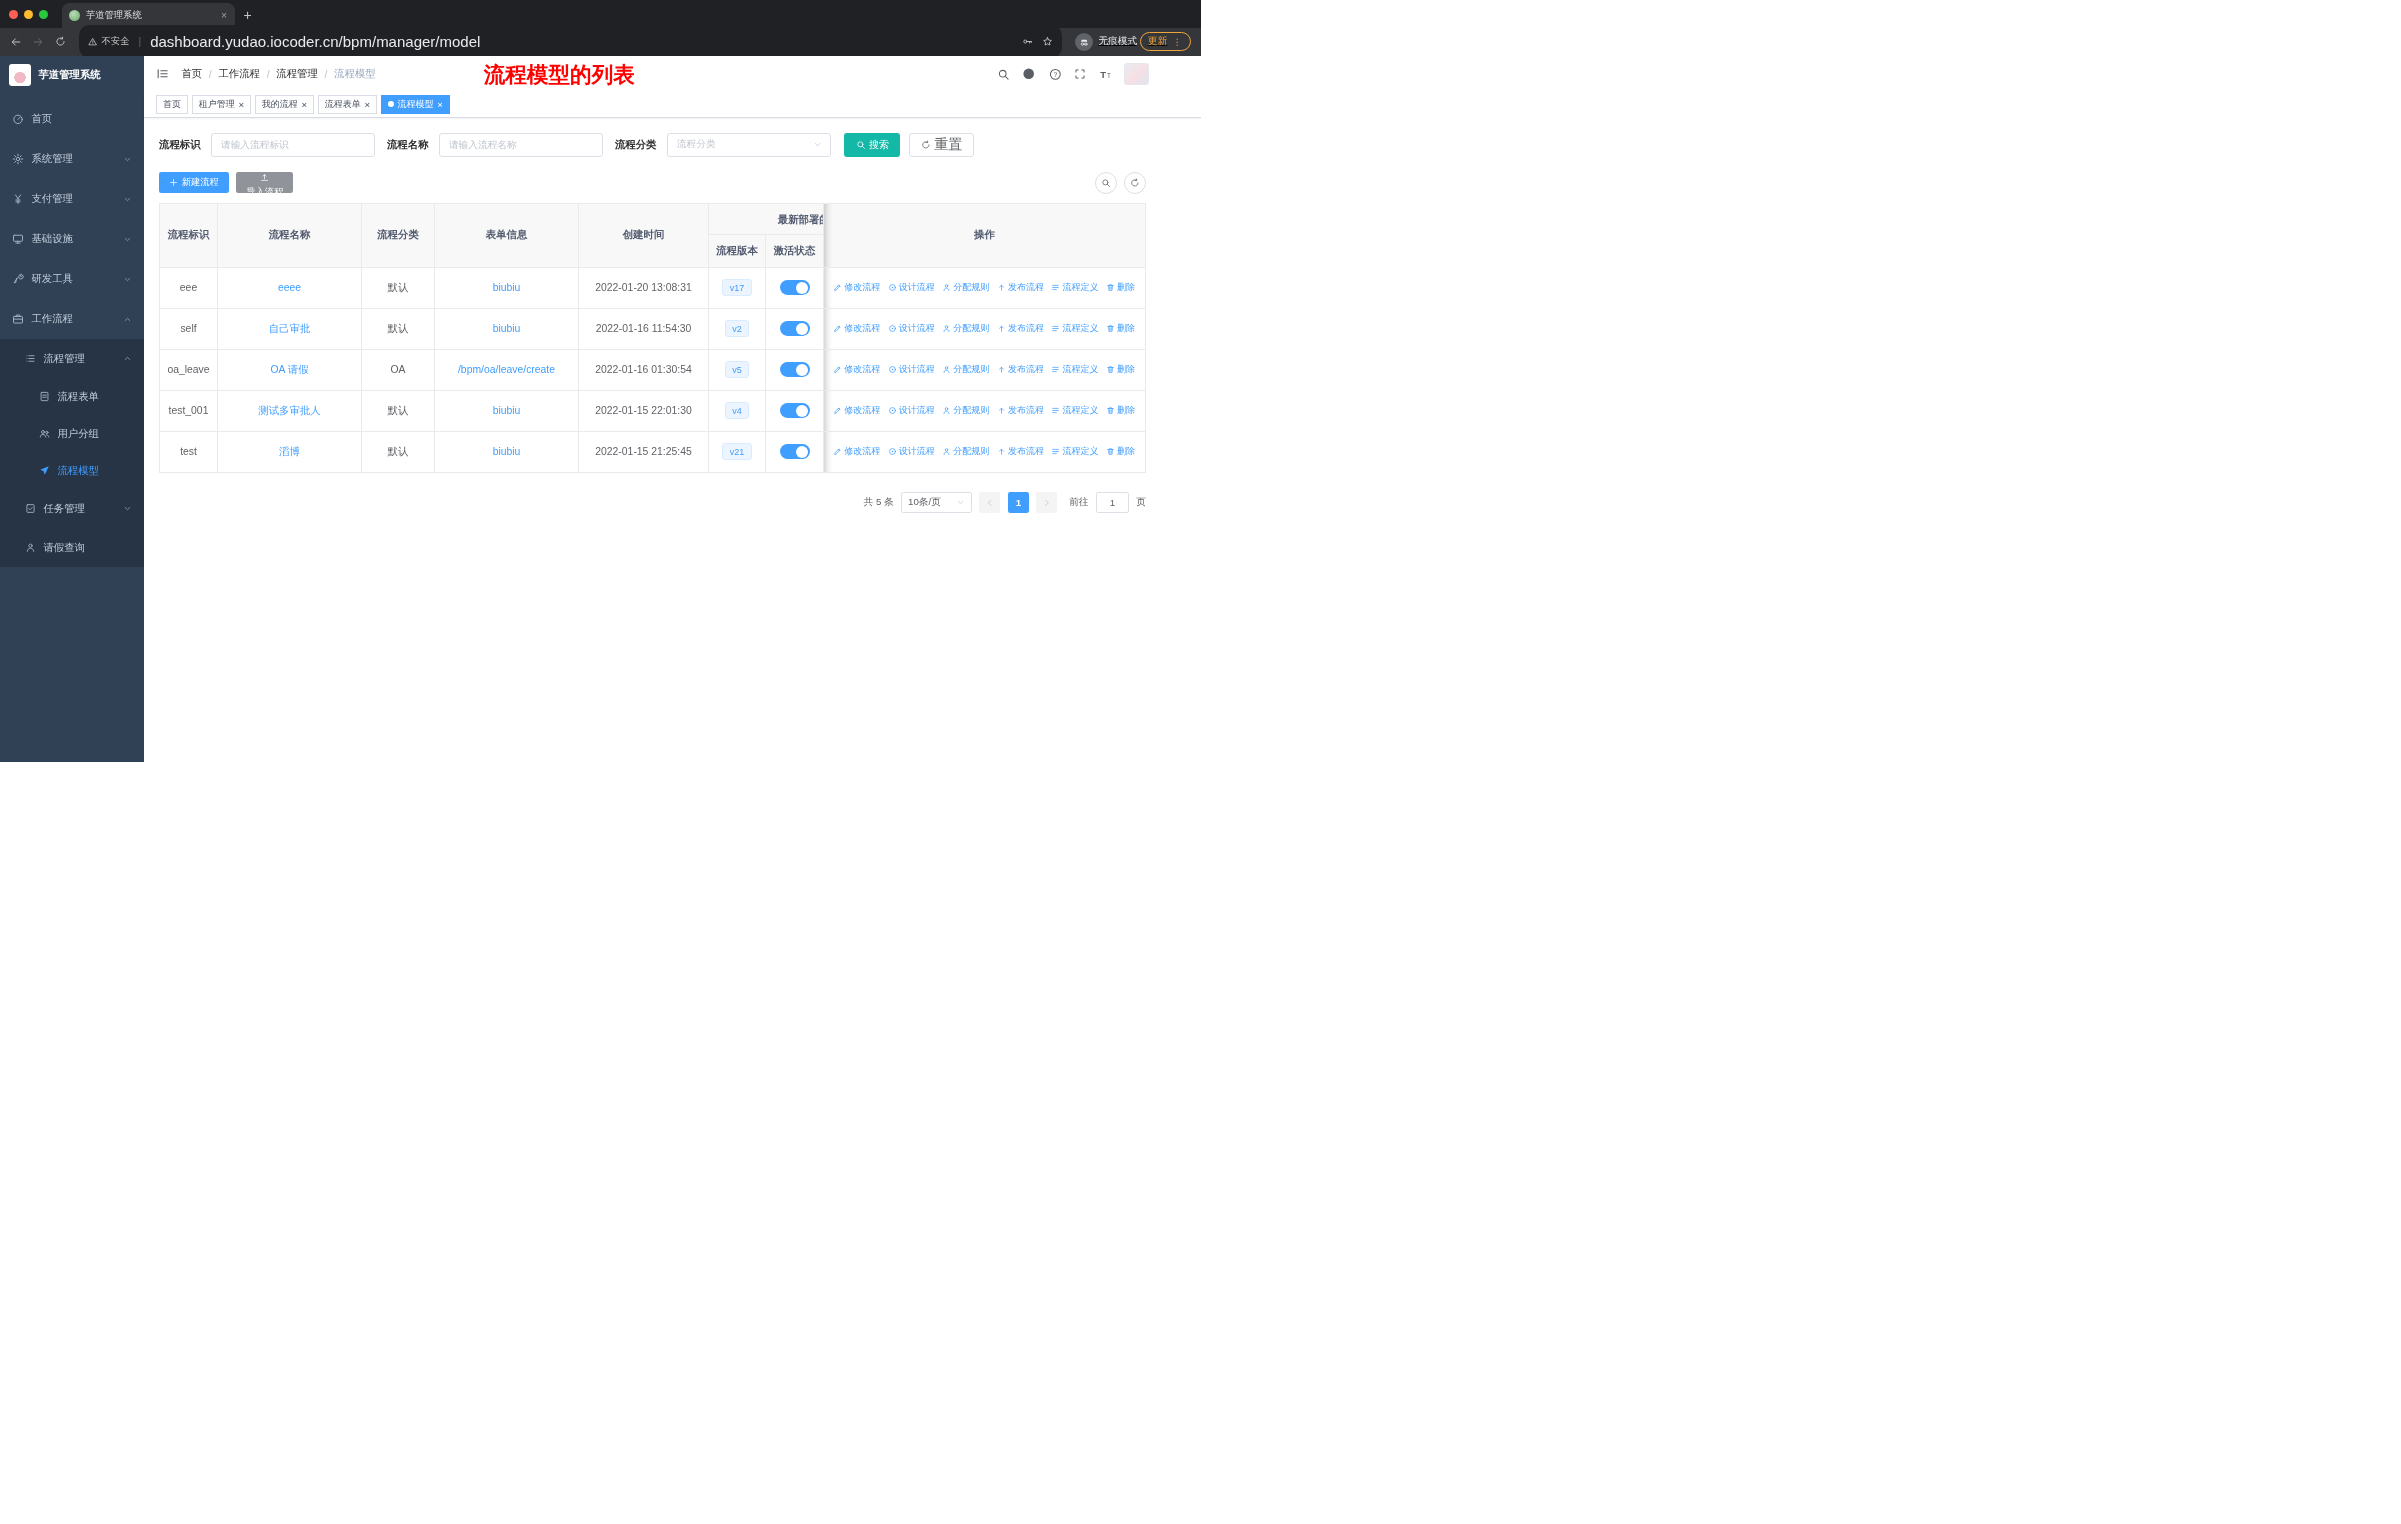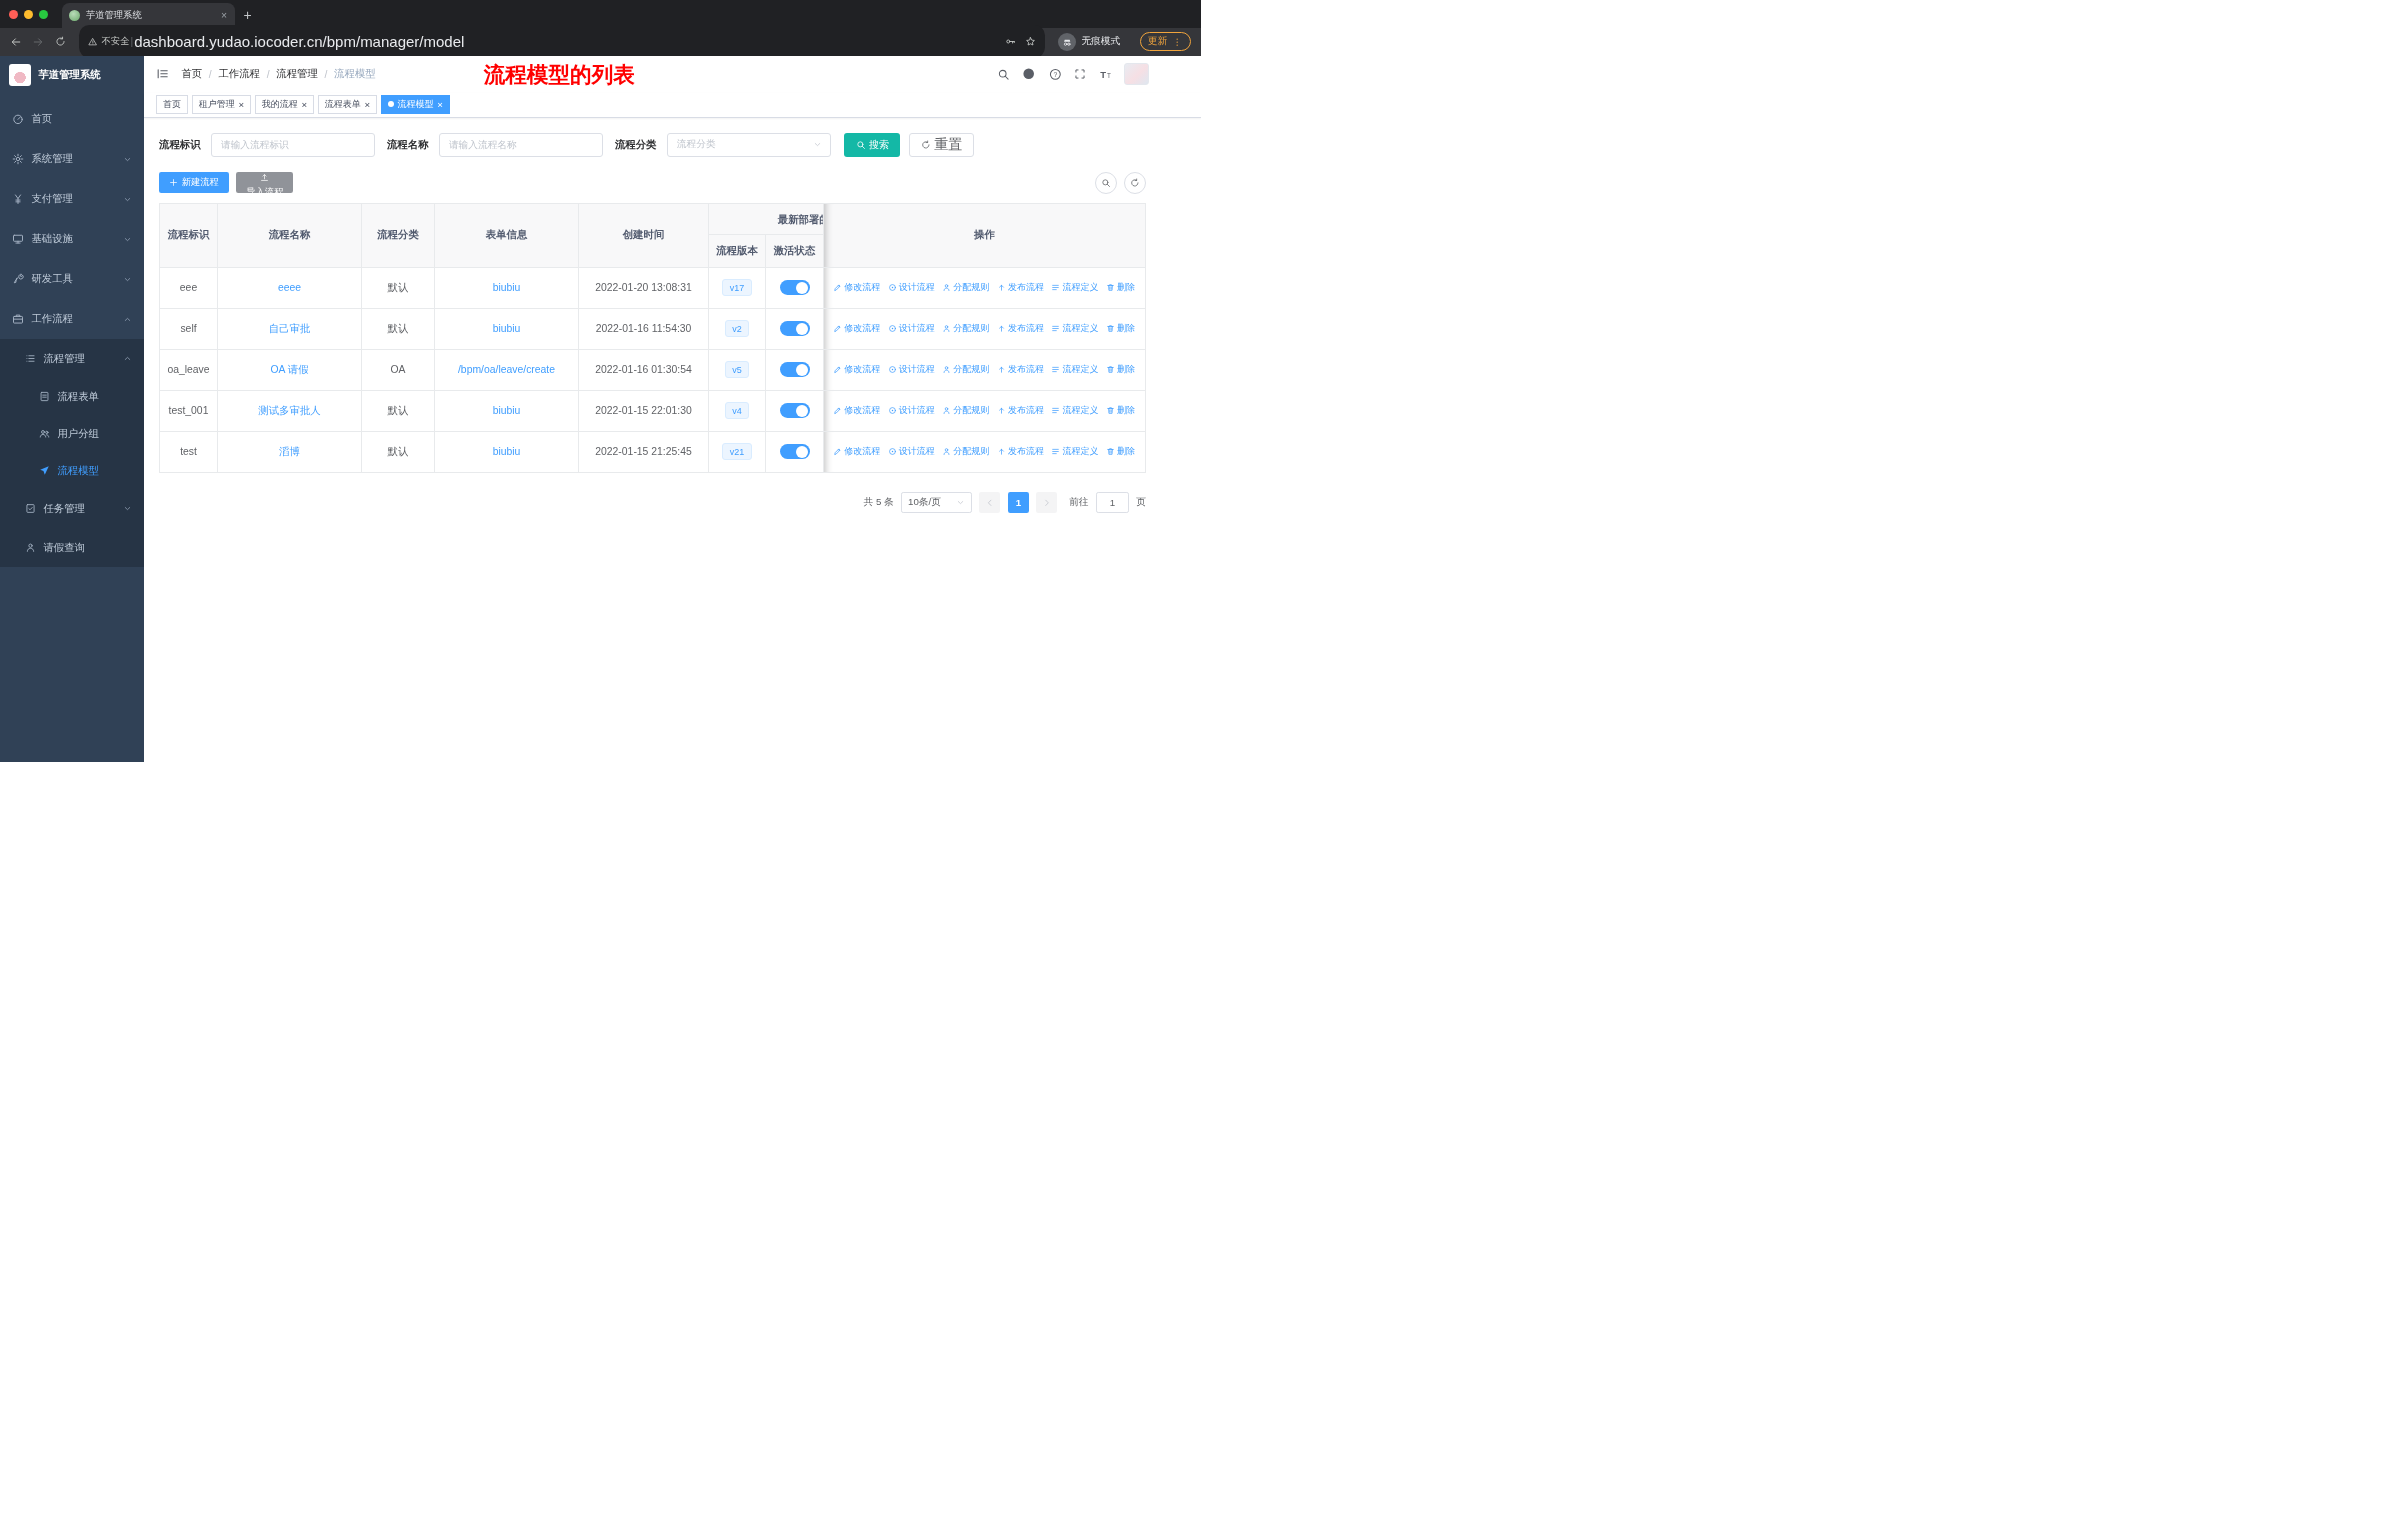--- a/index.html
+++ b/index.html
@@ -13,26 +13,26 @@
   .light { width:9px; height:9px; border-radius:50%; }
   .light.red{background:#ff5f57}.light.yellow{background:#febc2e}.light.green{background:#28c840}
   .btab { width:173px; height:25px; background:#35363a; border-radius:7.4px 7.4px 0 0; display:flex; align-items:center; gap:6px; padding:0 7.4px; color:#dfe1e5; font-size:9.3px; margin-left:4.5px; }
   .favicon { width:11px; height:11px; border-radius:50%; background:radial-gradient(circle at 40% 35%, #b9dcb9, #6aa86a); flex-shrink:0; }
   .tab-title { white-space:nowrap; overflow:hidden; }
   .tab-close { margin-left:auto; color:#9aa0a6; font-size:10.4px; cursor:pointer; }
   .newtab { color:#c3c6c9; font-size:14px; padding:0 9px 5.2px; cursor:pointer; }
   .chrome-toolbar { height:27.5px; background:#35363a; display:flex; align-items:center; padding:0 6px; gap:3px; }
   .nav-btn { color:#c4c7c5; width:19.4px; height:19.4px; display:inline-flex; align-items:center; justify-content:center; cursor:pointer; }
   .nav-btn.disabled { color:#686b6e; }
-  .urlbar { flex:1; height:33px; background:#202124; border-radius:10.4px; display:flex; align-items:center; gap:1px; padding:0 9px; margin:0 6px; min-width:0; }
+  .urlbar { flex:1; height:33px; background:#202124; border-radius:10.4px; display:flex; align-items:center; gap:9px; padding:0 9px; margin:0 6px; min-width:0; }
   .url-chip { display:flex; align-items:center; gap:3.7px; color:#c4c7c5; font-size:9.3px; white-space:nowrap; }
   .url-div { color:#5f6368; }
   .url-text { color:#e8eaed; font-size:15px; white-space:nowrap; overflow:hidden; }
   .url-right { margin-left:auto; display:flex; align-items:center; gap:9px; color:#c4c7c5; }
-  .chrome-right { display:flex; align-items:center; gap:20px; padding:0 4.5px; }
+  .chrome-right { display:flex; align-items:center; gap:3px; padding:0 4.5px;text-decoration:underline; }
   .incog { display:flex; align-items:center; gap:5.2px; color:#e8eaed; font-size:9.7px; white-space:nowrap; }
   .incog-badge { width:18px; height:18px; border-radius:50%; background:#606368; color:#e8eaed; display:flex; align-items:center; justify-content:center; }
   .update-pill { display:flex; align-items:center; gap:5.2px; border:1.1px solid #f0a43c; color:#f0a43c; border-radius:10.4px; padding:2.2px 6.7px; font-size:9.7px; cursor:pointer; white-space:nowrap; }
 
   
   .app { display:flex; height:706px; }
   .sidebar { width:144px; background:#304156; flex-shrink:0; display:flex; flex-direction:column; overflow:hidden; }
   .logo-row { height:39px; display:flex; align-items:center; gap:7.4px; padding:0 9px; flex-shrink:0; }
   .logo-img { width:22px; height:22px; border-radius:3px; background:radial-gradient(circle at 50% 62%, #f0b9c4 0 32%, #ffffff 33%); flex-shrink:0; }
   .logo-title { color:#fff; font-size:10.4px; font-weight:bold; white-space:nowrap; }

